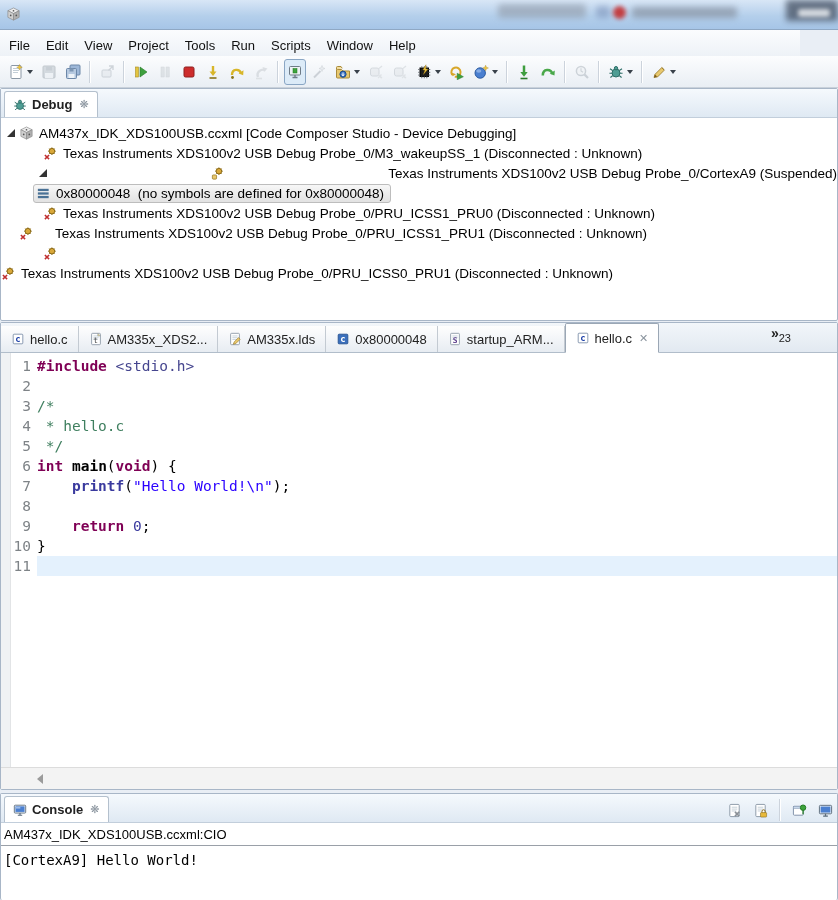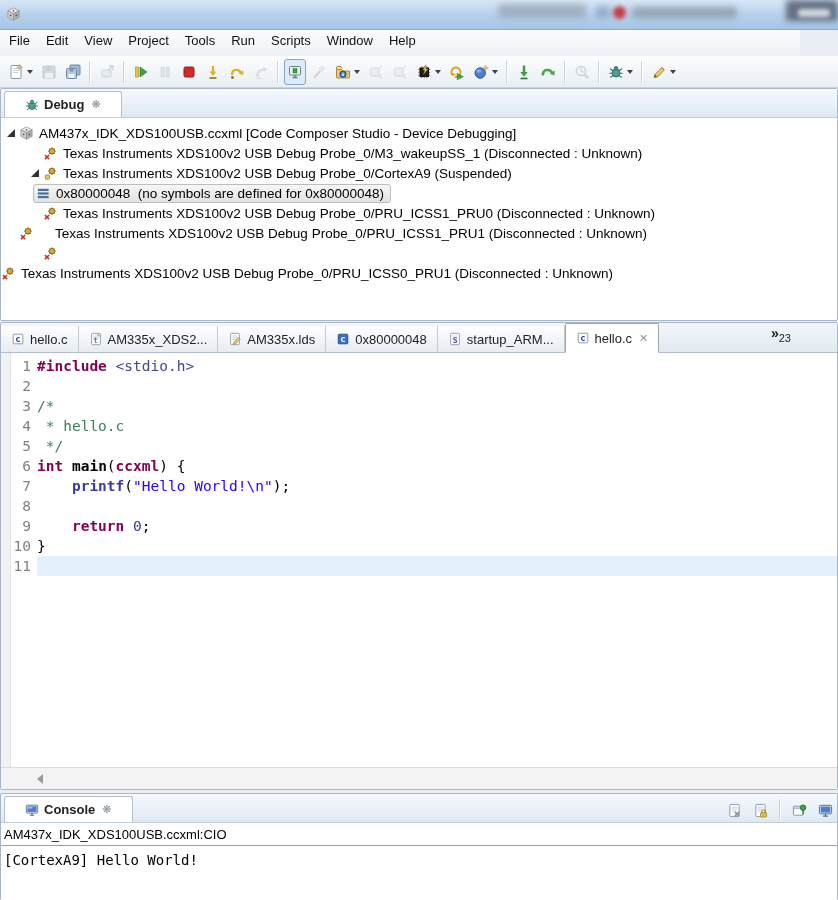--- a/index.html
+++ b/index.html
@@ -8,42 +8,42 @@
 
   
   .titlebar{position:absolute;left:0;top:0;width:838px;height:30px;box-sizing:border-box;
     background:linear-gradient(#d8e6f6,#b4cfeb 55%,#a6c5e7);border-bottom:1px solid #8fa8c4;
     display:flex;align-items:center;padding-left:6px;}
   .title-text{font-size:14px;font-weight:bold;color:#0c0c0c;margin-left:7px;white-space:nowrap;}
   .artifact{position:absolute;filter:blur(3px);border-radius:3px;}
 
   
   .menubar{position:absolute;left:0;top:30px;width:800px;height:26px;box-sizing:border-box;
-    background:linear-gradient(#fbfcfe,#eef2f7);display:flex;align-items:flex-start;padding-left:2px;
+    background:linear-gradient(#fbfcfe,#eef2f7);display:flex;align-items:flex-end;padding-left:2px;
     font-size:13px;color:#111;}
   .menu-item{padding:3px 9px 3px 7px;cursor:default;}
 
   
   .toolbar{position:absolute;left:0;top:56px;width:838px;height:32px;box-sizing:border-box;
     background:linear-gradient(#fcfdfe,#e9eef4);border-bottom:1px solid #c9d1da;
     display:flex;align-items:center;padding:0 4px;}
   .tbtn{display:flex;align-items:center;height:24px;padding:0 2px;margin:0 1px;
     border:1px solid transparent;border-radius:3px;}
   .tbtn.pressed{border-color:#8aa6c4;background:#dcebf8;}
   .tbtn.disabled{opacity:.42;}
   .dd{width:0;height:0;border-left:3px solid transparent;border-right:3px solid transparent;
     border-top:4px solid #39414a;margin-left:3px;}
   .tsep{width:1px;height:22px;background:#ccd3dc;border-right:1px solid #fff;margin:0 4px;flex:none;}
 
   
   .pane{position:absolute;left:0;width:838px;background:#fff;border:1px solid #a8b6c7;
     box-sizing:border-box;border-radius:2px;}
   .view-tabbar{height:28px;background:linear-gradient(#f5f9fd,#dfe9f3);border-bottom:1px solid #c2cedb;
     display:flex;align-items:flex-end;padding-left:3px;position:relative;}
-  .view-tab{display:flex;align-items:center;gap:5px;height:25px;padding:0 20px;background:#fff;
+  .view-tab{display:flex;align-items:center;gap:5px;height:25px;padding:0 8px;background:#fff;
     border:1px solid #b4c0cd;border-bottom:none;border-radius:3px 3px 0 0;font-size:13px;
     font-weight:bold;color:#222;}
   .close-x{color:#8a949e;font-size:11px;font-weight:normal;margin-left:2px;}
 
   
   .tree{padding-top:5px;font-size:13.5px;color:#000;}
   .tree-row{height:20px;display:flex;align-items:center;white-space:nowrap;}
   .twisty{width:0;height:0;border-top:4px solid transparent;border-left:4px solid transparent;
     border-right:4.5px solid #333;border-bottom:4.5px solid #333;margin-right:4px;flex:none;}
   .tree-label{margin-left:5px;white-space:pre;}
@@ -379,21 +379,21 @@
         <div class="tree-row" style="padding-left: 42px;">
           <span>
             <svg width="15" height="15" viewBox="0 0 16 16">
               <circle cx="9.5" cy="5.5" r="3" fill="#d9a83a" stroke="#8a6914"></circle>
               <path d="M9.5 1.5v1.2M9.5 8.3v1.2M5.5 5.5h1.2M12.3 5.5h1.3M6.7 2.7l.9.9M11.4 7.4l.9.9M12.3 2.7l-.9.9M7.6 7.4l-.9.9" stroke="#8a6914" stroke-width="1"></path>
               <path d="M2 9.5L6.5 14m0-4.5L2 14" stroke="#c03030" stroke-width="1.6"></path>
             </svg>
           </span>
           <span class="tree-label">Texas Instruments XDS100v2 USB Debug Probe_0/M3_wakeupSS_1 (Disconnected : Unknown)</span>
         </div>
-        <div class="tree-row" style="padding-left: 30px;">
+        <div class="tree-row" style="padding-left: 38px; justify-content: space-between;">
           <span class="twisty"></span>
           <span>
             <svg width="15" height="15" viewBox="0 0 16 16">
               <circle cx="9.5" cy="5.5" r="3" fill="#d9a83a" stroke="#8a6914"></circle>
               <path d="M9.5 1.5v1.2M9.5 8.3v1.2M5.5 5.5h1.2M12.3 5.5h1.3M6.7 2.7l.9.9M11.4 7.4l.9.9M12.3 2.7l-.9.9M7.6 7.4l-.9.9" stroke="#8a6914" stroke-width="1"></path>
               <rect x="2.5" y="9.5" width="4.5" height="4.5" rx="1" fill="#e8c86e" stroke="#8a6914" stroke-width="0.7"></rect>
             </svg>
           </span>
           <span class="tree-label">Texas Instruments XDS100v2 USB Debug Probe_0/CortexA9 (Suspended)</span>
         </div>
@@ -533,21 +533,21 @@
         <div class="code-line">
           <span class="ln">4</span>
           <span class="code-text"><span class="tk-cm"> * hello.c</span></span>
         </div>
         <div class="code-line">
           <span class="ln">5</span>
           <span class="code-text"><span class="tk-cm"> */</span></span>
         </div>
         <div class="code-line">
           <span class="ln">6</span>
-          <span class="code-text"><span class="tk-kw">int</span><span class="tk-pl"> </span><span class="tk-fnb">main</span><span class="tk-pl">(</span><span class="tk-kw">ccxml</span><span class="tk-pl">) {</span></span>
+          <span class="code-text"><span class="tk-kw">int</span><span class="tk-pl"> </span><span class="tk-fnb">main</span><span class="tk-pl">(</span><span class="tk-kw">void</span><span class="tk-pl">) {</span></span>
         </div>
         <div class="code-line">
           <span class="ln">7</span>
           <span class="code-text"><span class="tk-pl">    </span><span class="tk-fn">printf</span><span class="tk-pl">(</span><span class="tk-str">"Hello World!\n"</span><span class="tk-pl">);</span></span>
         </div>
         <div class="code-line">
           <span class="ln">8</span>
           <span class="code-text"></span>
         </div>
         <div class="code-line">

